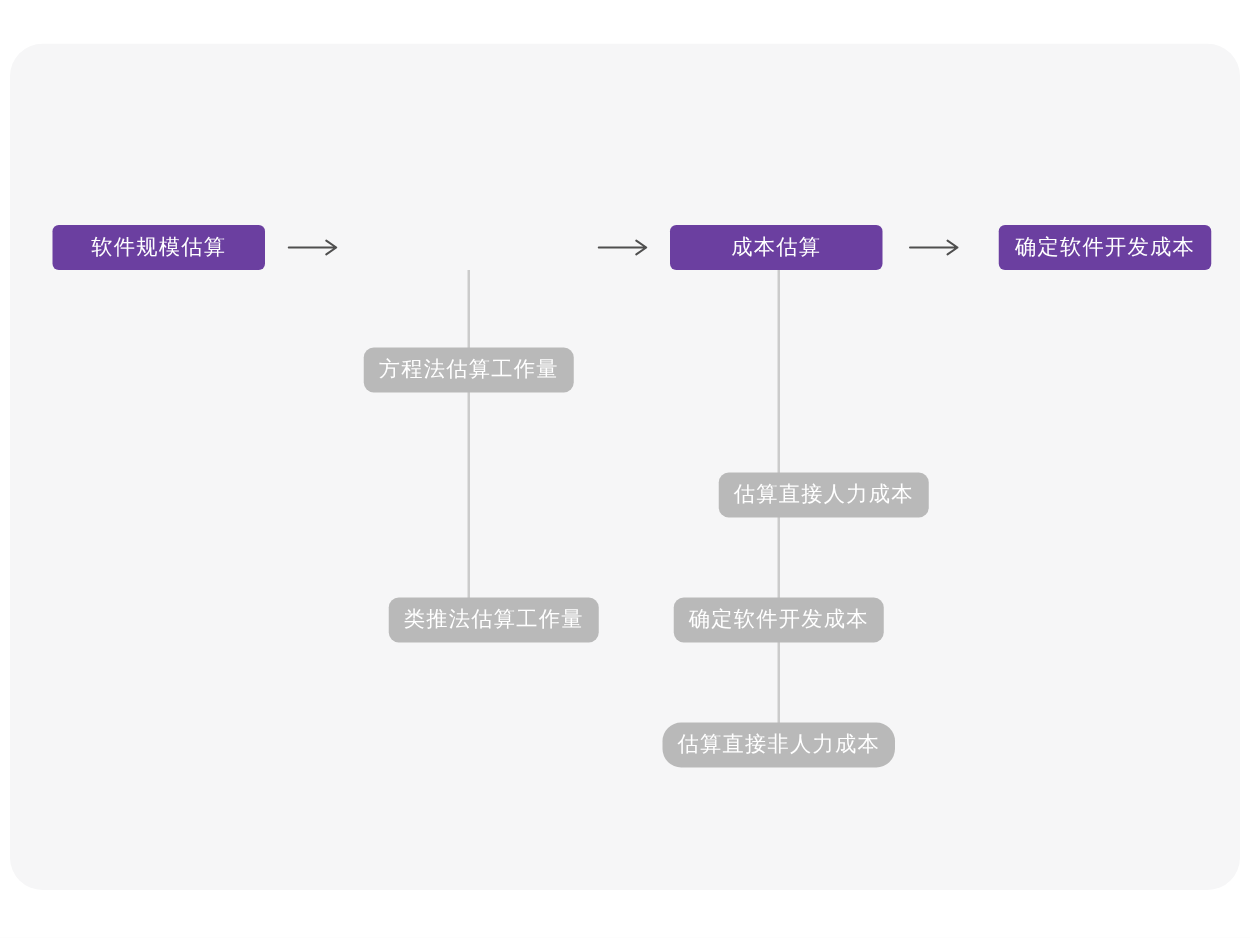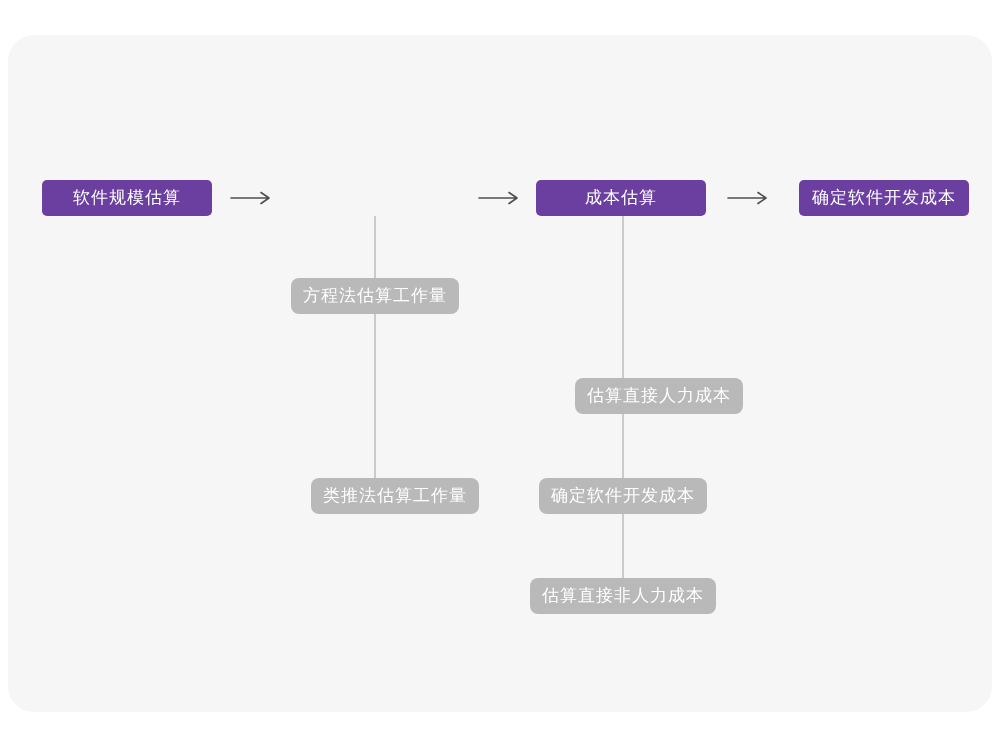--- a/index.html
+++ b/index.html
@@ -110,15 +110,15 @@
   </svg>
   <svg class="arrow" style="left:726px;" width="44" height="16" viewBox="0 0 44 16">
     <path d="M2 8 H40 M32 2.5 L40 8 L32 13.5"></path>
   </svg>
 
   <div class="sub-box" style="left:375px; top:278px;">方程法估算工作量</div>
   <div class="sub-box" style="left:395px; top:478px;">类推法估算工作量</div>
 
   <div class="sub-box" style="left:623px; top:378px;margin-left:36px;">估算直接人力成本</div>
   <div class="sub-box" style="left:623px; top:478px;">确定软件开发成本</div>
-  <div class="sub-box" style="left:623px; top:578px;">估算直接非人力成本</div>
+  <div class="sub-box" style="left:623px; top:578px;border-radius:15px;">估算直接非人力成本</div>
 
 </div>
 
 </body></html>

